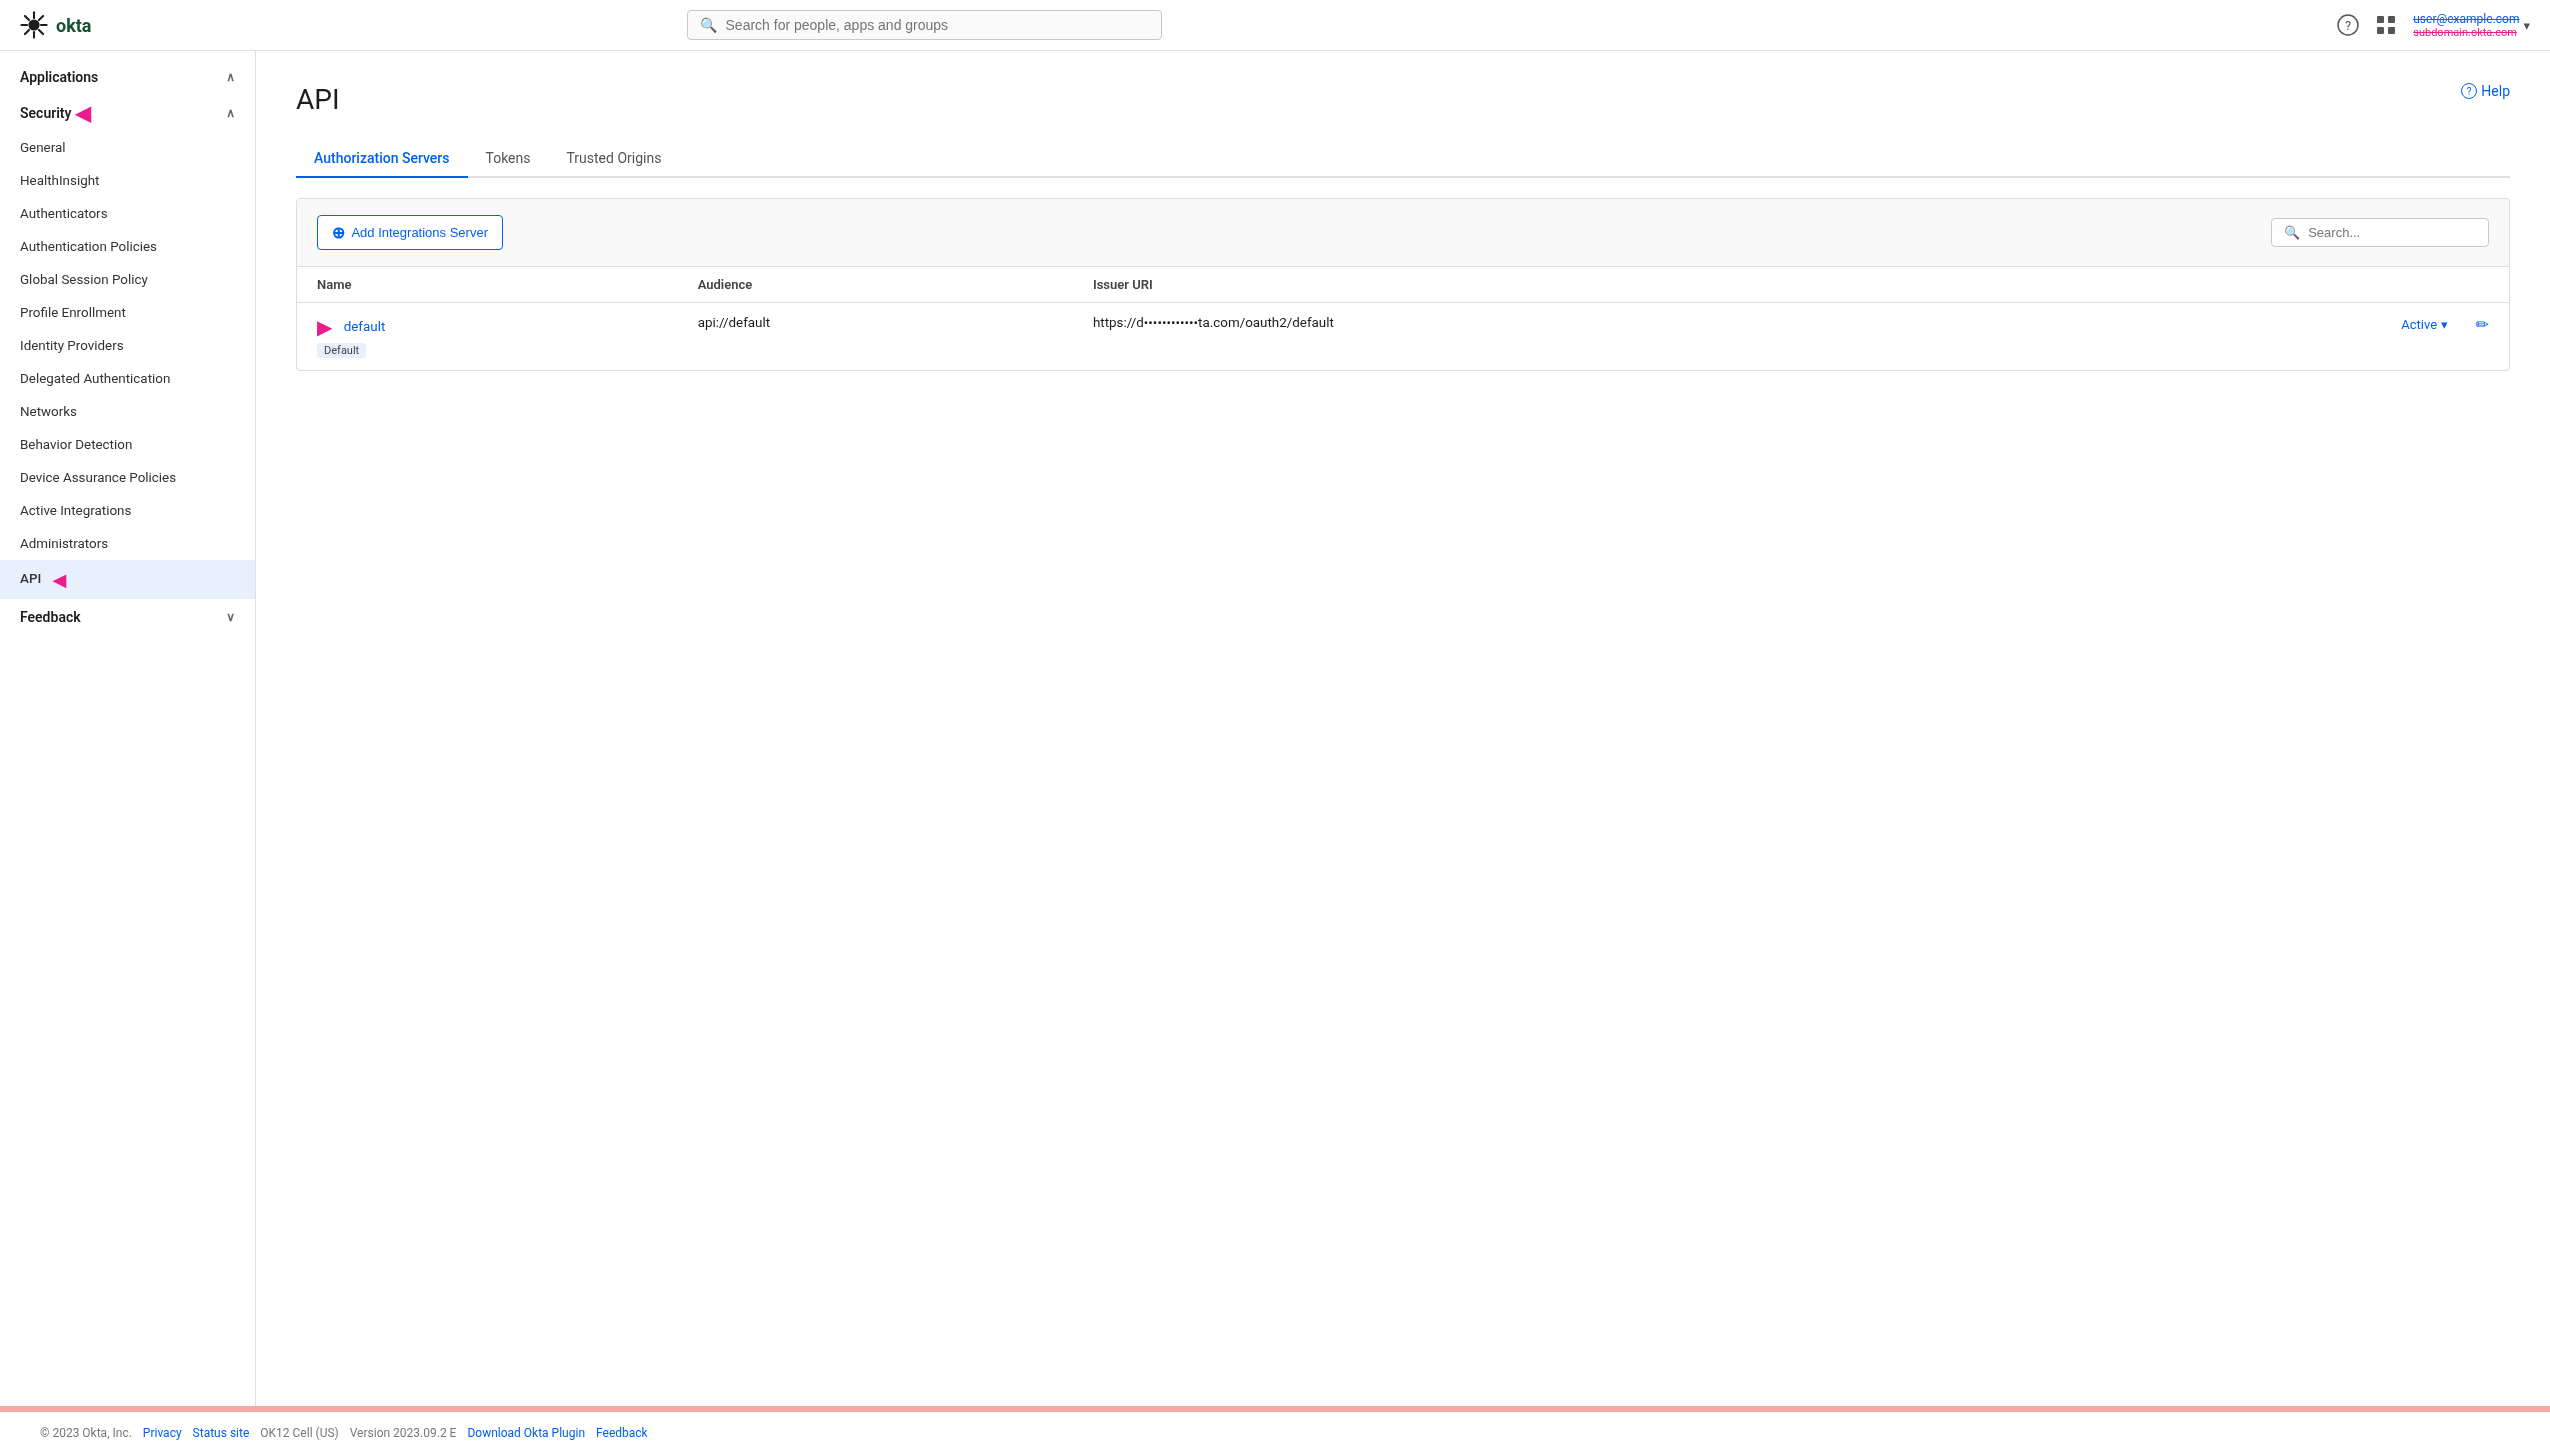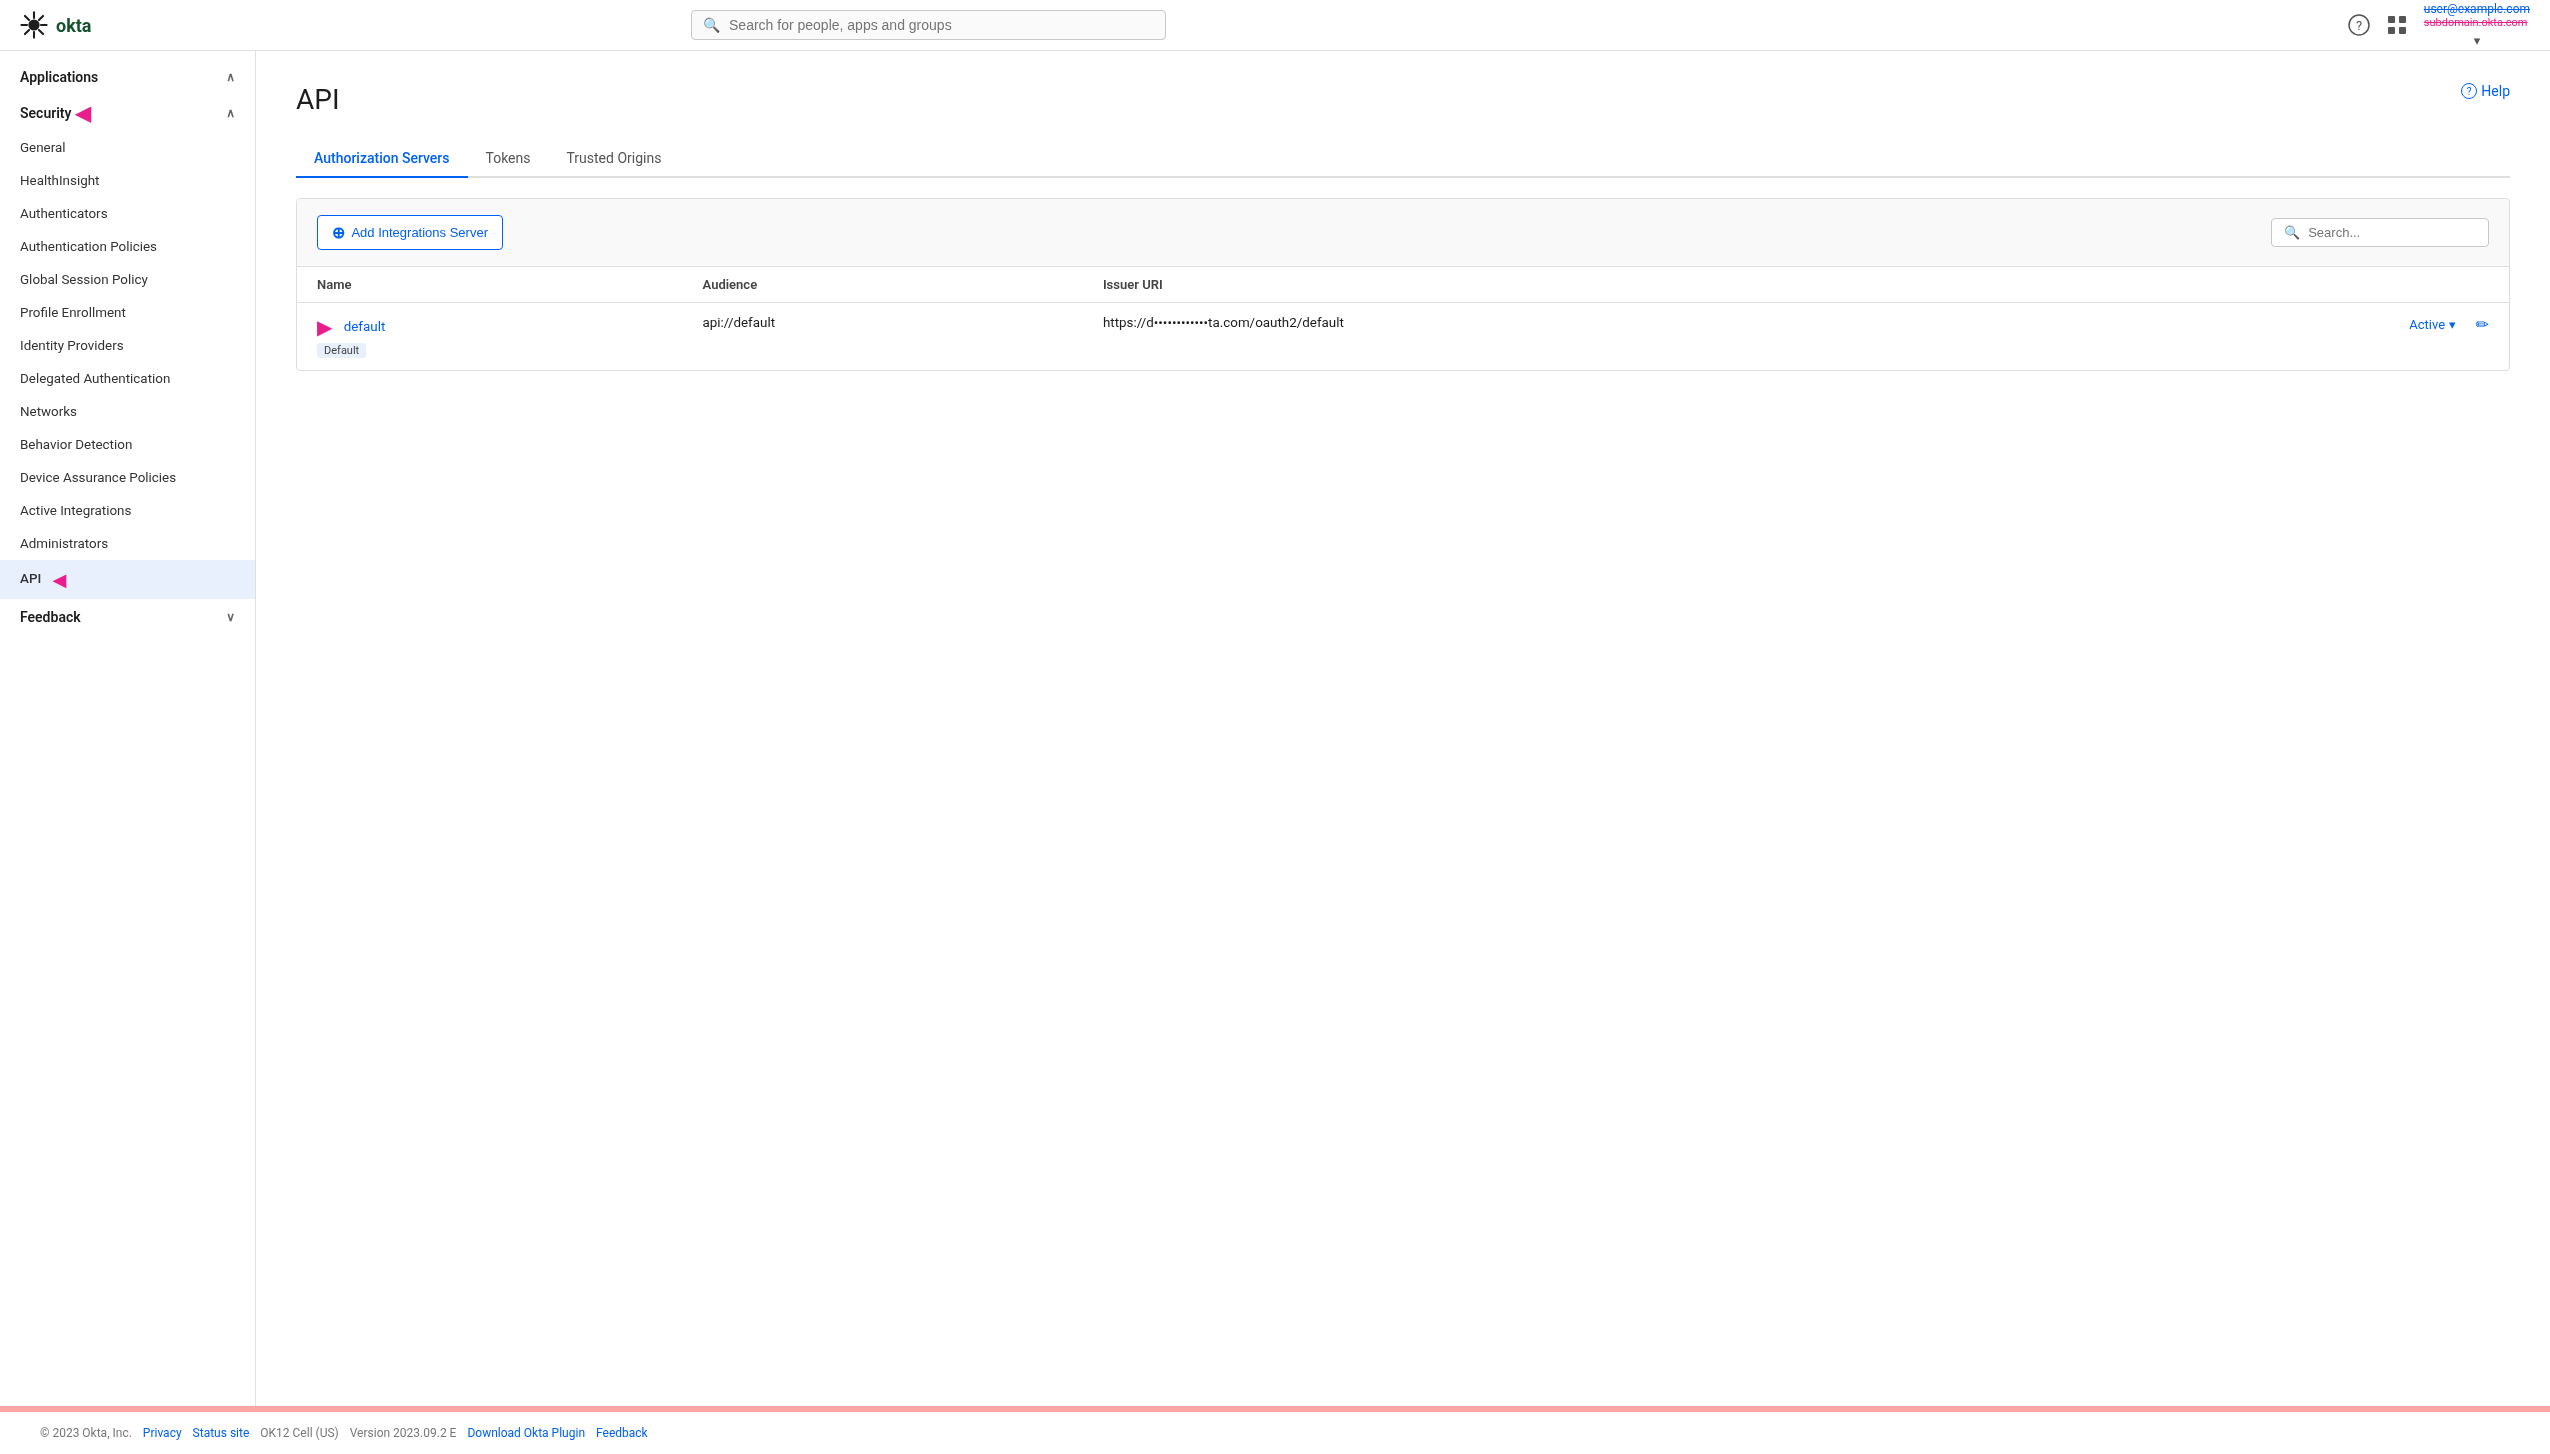--- a/index.html
+++ b/index.html
@@ -13,21 +13,21 @@
     .logo { display: flex; align-items: center; gap: 8px; font-weight: 700; font-size: 18px; color: #14532d; }
     .logo-icon { width: 28px; height: 28px; }
     .search-bar {
       flex: 1; max-width: 475px; margin: 0 auto;
       display: flex; align-items: center; border: 1px solid #c8c8c8; border-radius: 4px;
       padding: 6px 12px; gap: 8px; background: #fafafa;
     }
     .search-bar input { border: none; outline: none; background: transparent; flex: 1; font-size: 14px; color: #555; }
     .nav-right { display: flex; align-items: center; gap: 16px; margin-left: auto; }
     .nav-icon { width: 22px; height: 22px; display: flex; align-items: center; justify-content: center; font-size: 18px; color: #555; cursor: pointer; }
-    .user-info { display: flex; align-items: center; gap: 4px; font-size: 13px; color: #1d1d1d; cursor: pointer; flex-direction: column; }
+    .user-info { display: flex; align-items: center; gap: 4px; font-size: 13px; color: #1d1d1d; cursor: pointer; }
     .user-name { color: #0061f2; font-size: 12px; text-decoration: line-through; }
     .user-sub { color: #e91e8c; font-size: 11px; text-decoration: line-through; }
 
     
     .main-layout { display: flex; flex: 1; overflow: hidden; }
 
     
     .sidebar { width: 256px; border-right: 1px solid #e0e0e0; overflow-y: auto; padding: 8px 0; flex-shrink: 0; background: #fff; }
     .sidebar-section-header {
       display: flex; align-items: center; justify-content: space-between;
@@ -74,21 +74,21 @@
       color: #444; border-bottom: 1px solid #e0e0e0; background: #fff;
     }
     .data-table td { padding: 12px 20px; font-size: 13.4px; border-bottom: 1px solid #f0f0f0; vertical-align: top; }
     .data-table tr:last-child td { border-bottom: none; }
     .link-text { color: #0061f2; cursor: pointer; text-decoration: none; }
     .badge {
       display: inline-block; padding: 1px 7px; border-radius: 3px;
       font-size: 11px; background: #e8f0fe; color: #444; margin-top: 4px;
     }
     .status-active { display: flex; align-items: center; gap: 4px; color: #0061f2; font-size: 13px; }
-    .row-actions { display: flex; align-items: center; gap: 20px; justify-content: flex-end; }
+    .row-actions { display: flex; align-items: center; gap: 28px; justify-content: flex-end; }
     .edit-icon { color: #0061f2; cursor: pointer; font-size: 16px; }
 
     
     .footer { border-top: 6px solid #fca5a5; padding: 14px 40px; font-size: 12px; color: #777; display: flex; gap: 11px; flex-wrap: wrap; flex-shrink: 0; }
     .footer a { color: #0061f2; cursor: pointer; text-decoration: none; }
     .relative-row { position: relative; }
   </style>
 </head>
 <body>
 

